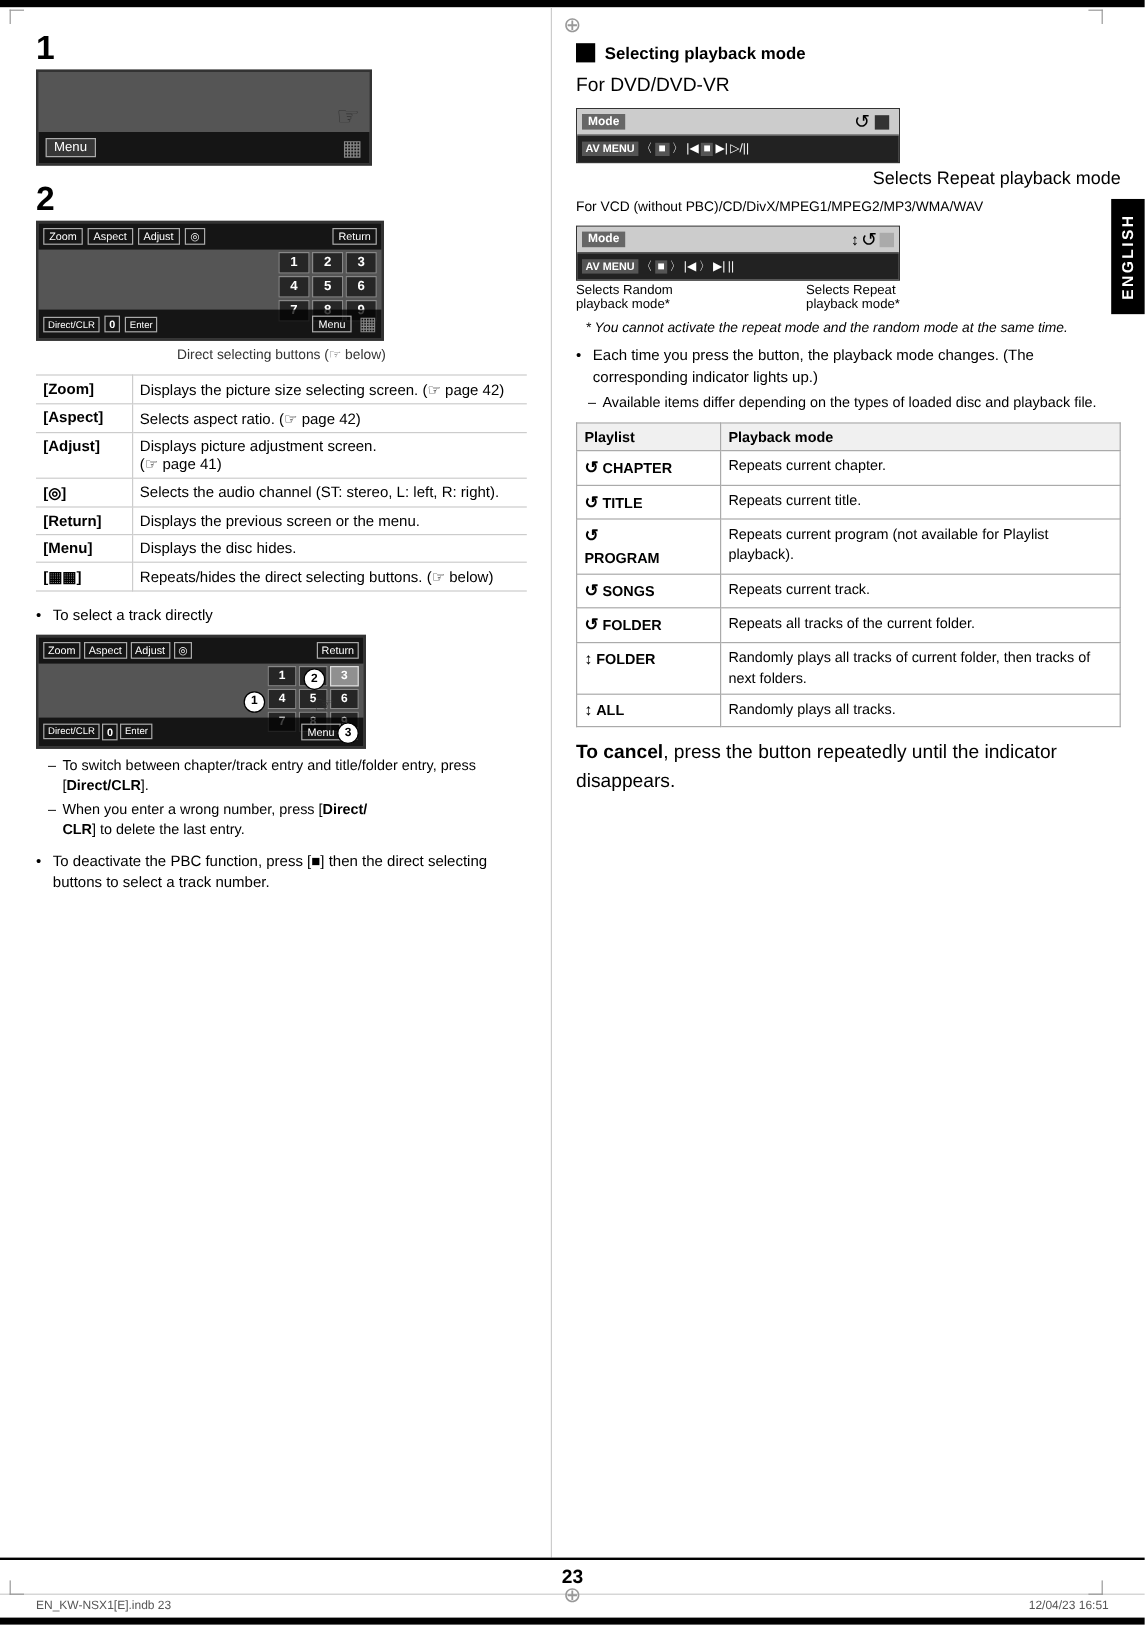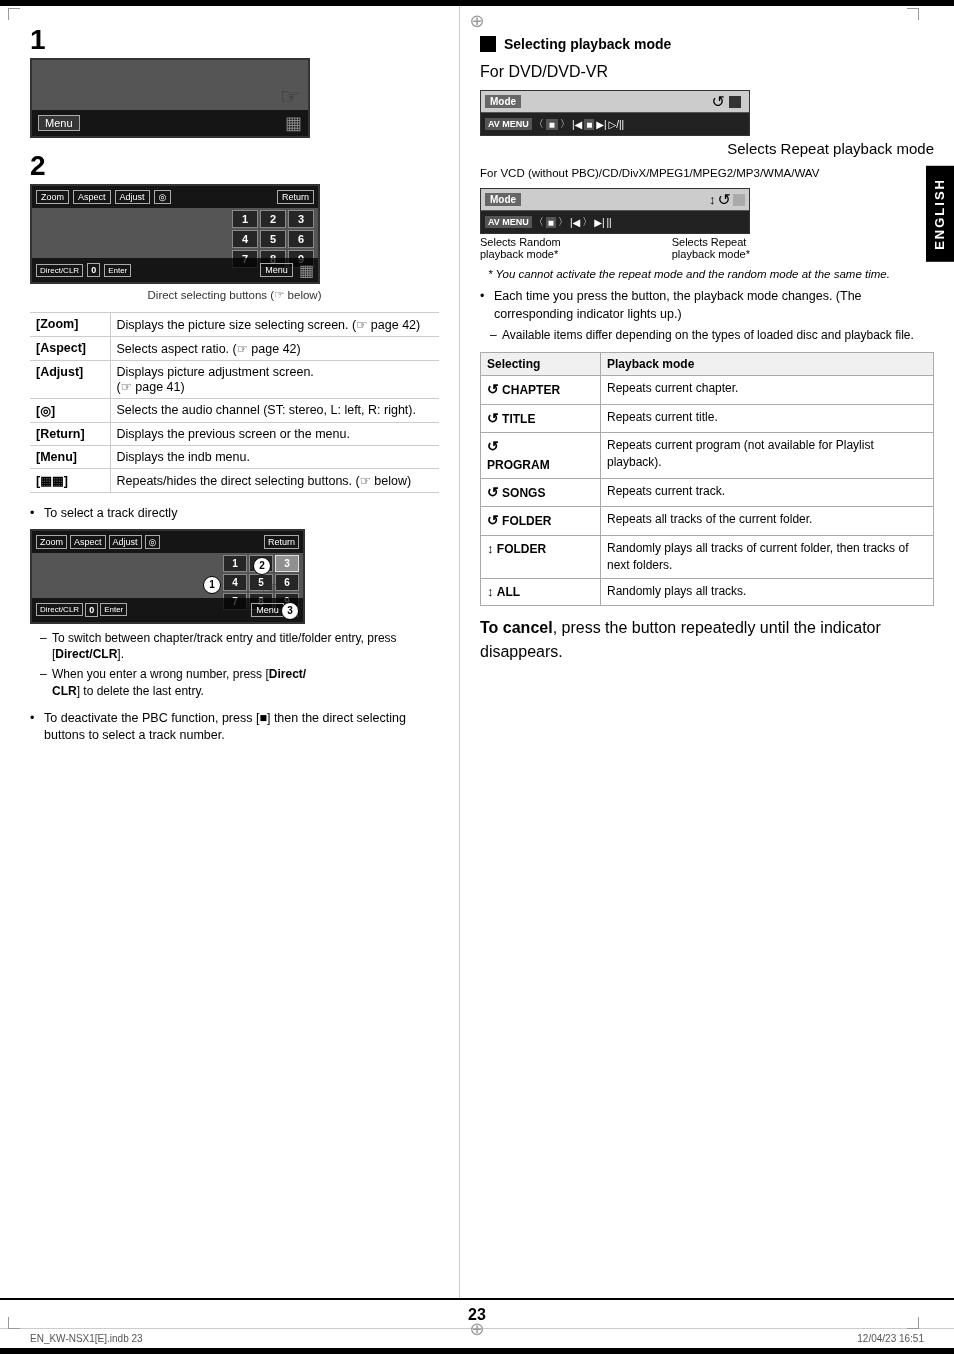--- a/index.html
+++ b/index.html
@@ -392,21 +392,21 @@
         <tr>
           <td>[◎]</td>
           <td>Selects the audio channel (ST: stereo, L: left, R: right).</td>
         </tr>
         <tr>
           <td>[<strong>Return</strong>]</td>
           <td>Displays the previous screen or the menu.</td>
         </tr>
         <tr>
           <td>[<strong>Menu</strong>]</td>
-          <td>Displays the indb menu.</td>
+          <td>Displays the disc hides.</td>
         </tr>
         <tr>
           <td>[▦▦]</td>
           <td>Repeats/hides the direct selecting buttons. (☞ below)</td>
         </tr>
       </tbody>
         </table>
 
       <ul class="bullet-list" style="margin-top: 12px;">
         <li>To select a track directly</li>
@@ -520,21 +520,21 @@
       <ul class="bullet-list">
         <li>Each time you press the button, the playback mode changes. (The corresponding indicator lights up.)</li>
       </ul>
       <ul class="sub-list">
         <li>Available items differ depending on the types of loaded disc and playback file.</li>
       </ul>
 
       <table class="playback-table">
         <thead>
           <tr>
-            <th class="indicator-col">Selecting</th>
+            <th class="indicator-col">Playlist</th>
             <th>Playback mode</th>
           </tr>
         </thead>
         <tbody>
           <tr>
             <td><span style="font-size:14px;">↺</span> <strong>CHAPTER</strong></td>
             <td>Repeats current chapter.</td>
           </tr>
           <tr>
             <td><span style="font-size:14px;">↺</span> <strong>TITLE</strong></td>

